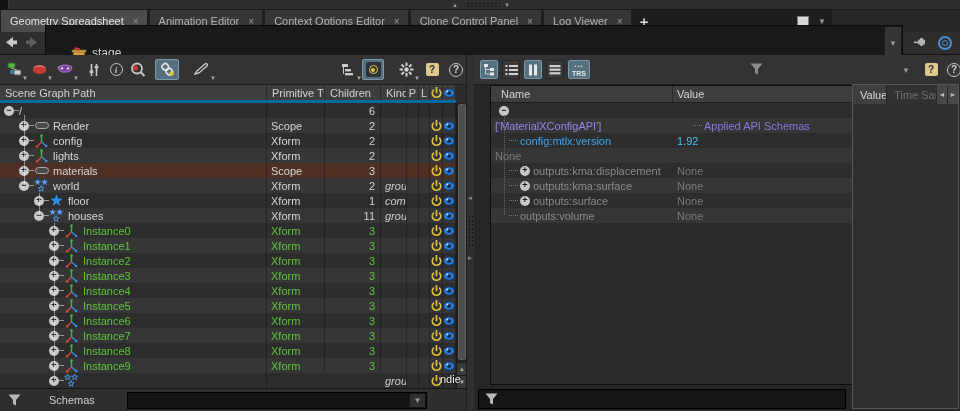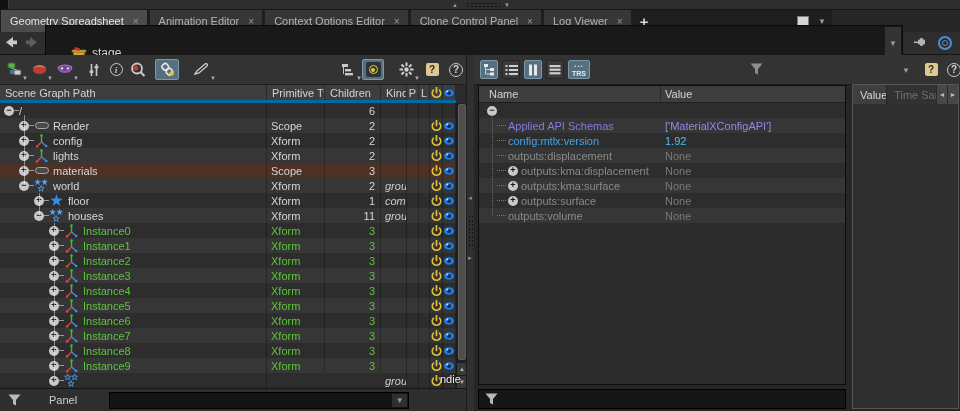--- a/index.html
+++ b/index.html
@@ -110,21 +110,21 @@
     border-top:1px solid #151515; display:flex; align-items:center; }
   .funnel { width:13px; height:12px; }
   .lfilter .flabel { margin-left:28px; color:#cfcfcf; }
   .finput { position:relative; margin-left:32px; width:300px; height:17px; background:#141414;
     border:1px solid #000; }
   .finput .fi-caret{ position:absolute; right:1px; top:1px; bottom:1px; width:15px; background:#303030;
     display:flex; align-items:center; justify-content:center;}
   .overlay-txt { position:absolute; left:440px; top:318px; color:#f0f0f0; font-size:11px;
     text-shadow:0 0 2px #000; pointer-events:none; }
   
-  .attrpanel { position:absolute; left:4px; top:30px; width:368px; height:300px;
+  .attrpanel { position:absolute; left:16px; top:30px; width:368px; height:300px;
     background:#2b2b2b; border:1px solid #0d0d0d; }
   .aheader { display:flex; height:17px; background:#3e3e3e; border-bottom:1px solid #1f1f1f; color:#d4d4d4;}
   .a-name { width:182px; padding-left:10px; display:flex; align-items:center; border-right:1px solid #2a2a2a;}
   .a-value { flex:1; padding-left:4px; display:flex; align-items:center; }
   .arows { position:relative; }
   .arow { display:flex; height:15px; align-items:stretch; }
   .arow.even { background:#2d2d2d; } .arow.odd { background:#363636; }
   .acell { display:flex; align-items:center; overflow:hidden; white-space:nowrap; }
   .acell.n { width:182px; } .acell.v { flex:1; padding-left:4px; }
   .dash { flex:none; width:9px; height:0; border-top:1px dotted #777; margin-right:2px;}
@@ -961,21 +961,21 @@
     <div class="vscroll">
       <div class="vthumb"></div>
       <div class="sbtn" style="top:259px">▲</div>
       <div class="sbtn" style="top:272px">▼</div>
     </div>
 
     <div class="lfilter">
       <svg class="funnel" style="margin-left:8px" viewBox="0 0 13 12">
           <path d="M0.5 0.5 L12.5 0.5 L8 6 L8 11.5 L5 10 L5 6 Z" fill="#b9b9b9"></path>
         </svg>
-      <span class="flabel">Panel</span>
+      <span class="flabel">Schemas</span>
       <div class="finput">
         <div class="fi-caret">
             <span class="caret">▼</span>
           </div>
       </div>
     </div>
 
     <span class="overlay-txt">ndie</span>
   </div>
 
@@ -1050,38 +1050,34 @@
       </div>
       <div class="arows" id="attr-rows">
         <div class="adot-line"></div>
       <div class="arow even">
             <div class="acell n" style="padding-left: 8px;">
               <span class="exp" style="margin-right: 3px;">−</span>
             </div>
             <div class="acell v cw"></div>
           </div>
           <div class="arow odd">
+            <div class="acell v cpurple2">['MaterialXConfigAPI']</div>
             <div class="acell n" style="padding-left: 18px;">
               <span class="dash"></span>
               <span class="cpurple">Applied API Schemas</span>
             </div>
-            <div class="acell v cpurple2">['MaterialXConfigAPI']</div>
           </div>
           <div class="arow even">
             <div class="acell n" style="padding-left: 18px;">
               <span class="dash"></span>
               <span class="cblue">config:mtlx:version</span>
             </div>
             <div class="acell v cblue2">1.92</div>
           </div>
           <div class="arow odd">
-            <div class="acell n" style="padding-left: 18px;">
-              <span class="dash"></span>
-              <span class="cgray">outputs:displacement</span>
-            </div>
             <div class="acell v cgray2">None</div>
           </div>
           <div class="arow even">
             <div class="acell n" style="padding-left: 18px;">
               <span class="dash"></span>
               <span class="exp" style="margin-right: 3px;">+</span>
               <span class="cgray">outputs:kma:displacement</span>
             </div>
             <div class="acell v cgray2">None</div>
           </div>

